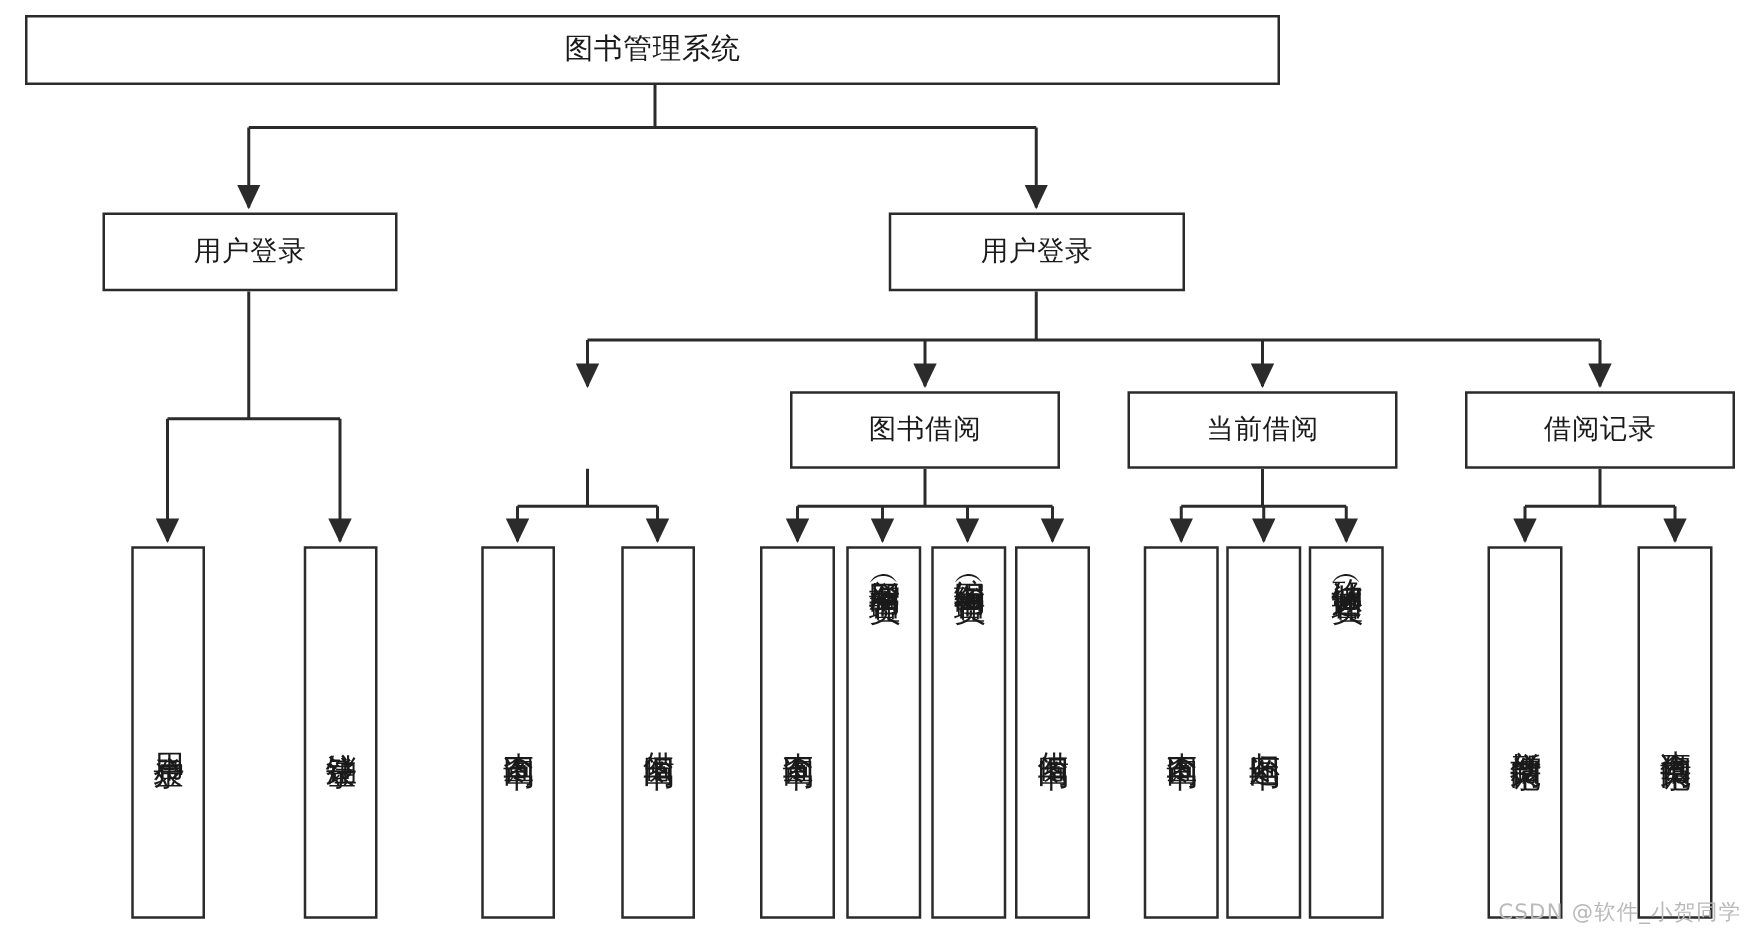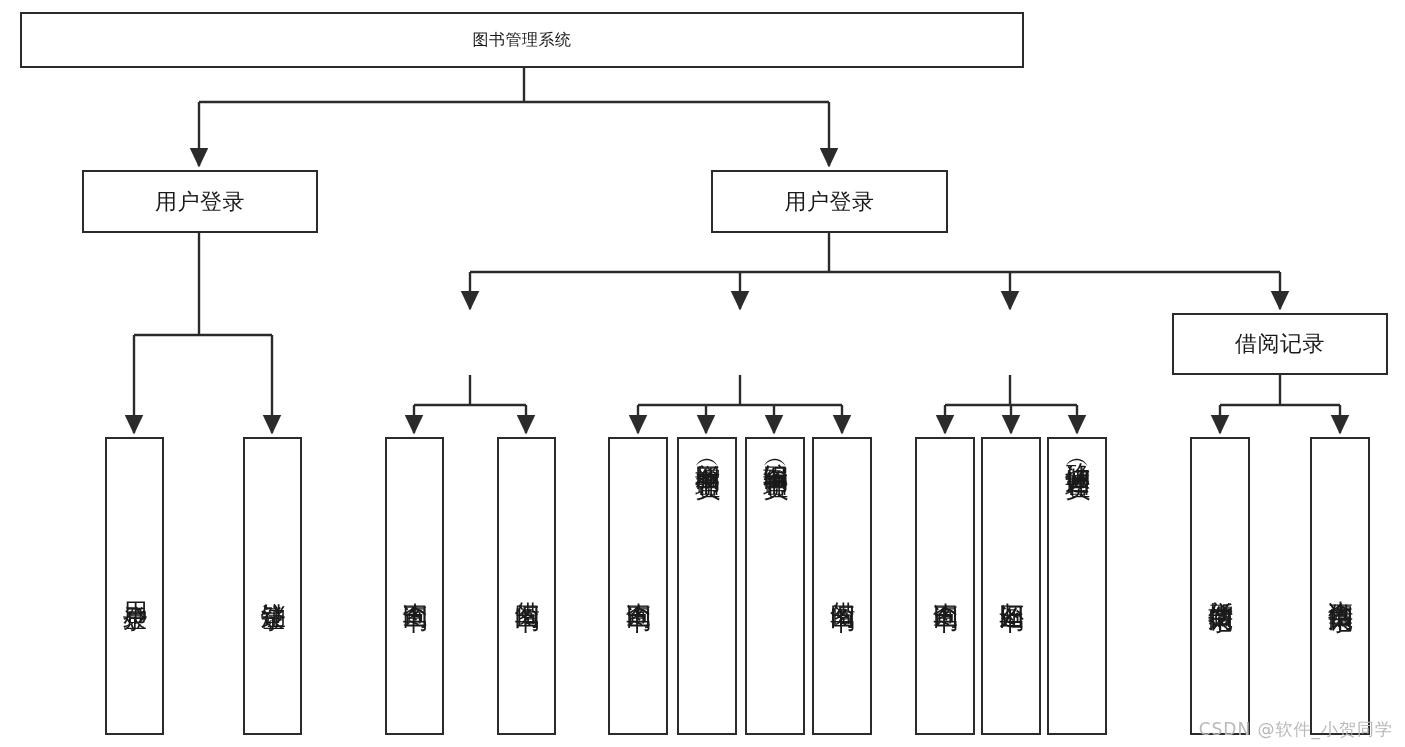--- a/index.html
+++ b/index.html
@@ -43,21 +43,21 @@
     text-align: center;
     line-height: 1.18;
     letter-spacing: 0.5px;
   }
   
   .node.horizontal .node-label {
     font-size: 22px;
     white-space: nowrap;
   }
   .node.root .node-label {
-    font-size: 16px;
+    font-size: 23px;
     text-align: right;
   }
   
   .node.vertical {
     align-items: flex-start;
     padding-top: 4px;
   }
   .node.vertical .node-label {
     writing-mode: vertical-rl;
     text-orientation: upright;
@@ -143,20 +143,26 @@
     <span class="node-label">图书管理系统</span>
   </div>
 
   <div class="node horizontal" style="left:82px; top:170px; width:236px; height:63px;">
     <span class="node-label">用户登录</span>
   </div>
   <div class="node horizontal" style="left:711px; top:170px; width:237px; height:63px;">
     <span class="node-label">用户登录</span>
   </div>
 
+  <div class="node horizontal" style="left:632px; top:313px; width:216px; height:62px;">
+    <span class="node-label">图书借阅</span>
+  </div>
+  <div class="node horizontal" style="left:902px; top:313px; width:216px; height:62px;">
+    <span class="node-label">当前借阅</span>
+  </div>
   <div class="node horizontal" style="left:1172px; top:313px; width:216px; height:62px;">
     <span class="node-label">借阅记录</span>
   </div>
 
   <div class="node vertical centered" style="left:105px; top:437px; width:59px; height:298px;">
     <span class="node-label">用户登录</span>
   </div>
   <div class="node vertical centered" style="left:243px; top:437px; width:59px; height:298px;">
     <span class="node-label">注销登录</span>
   </div>

